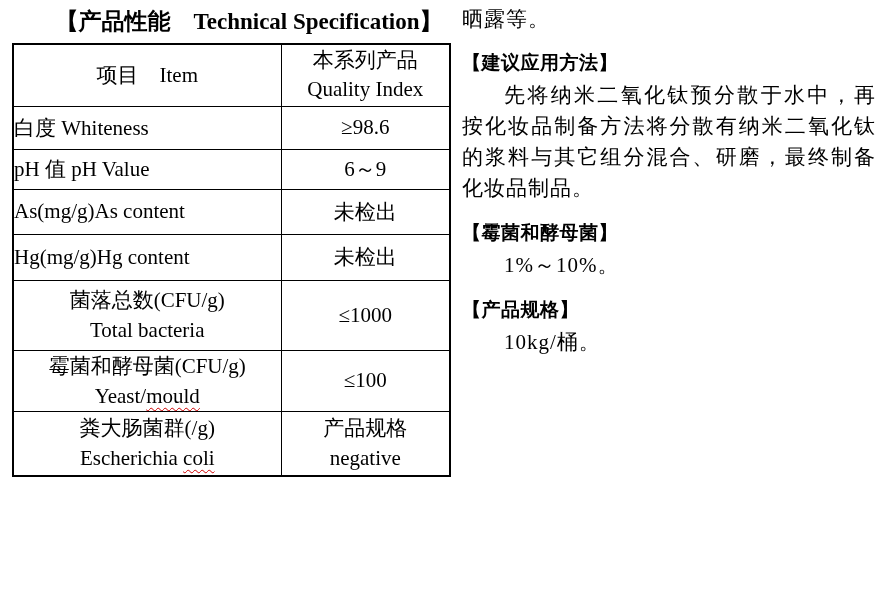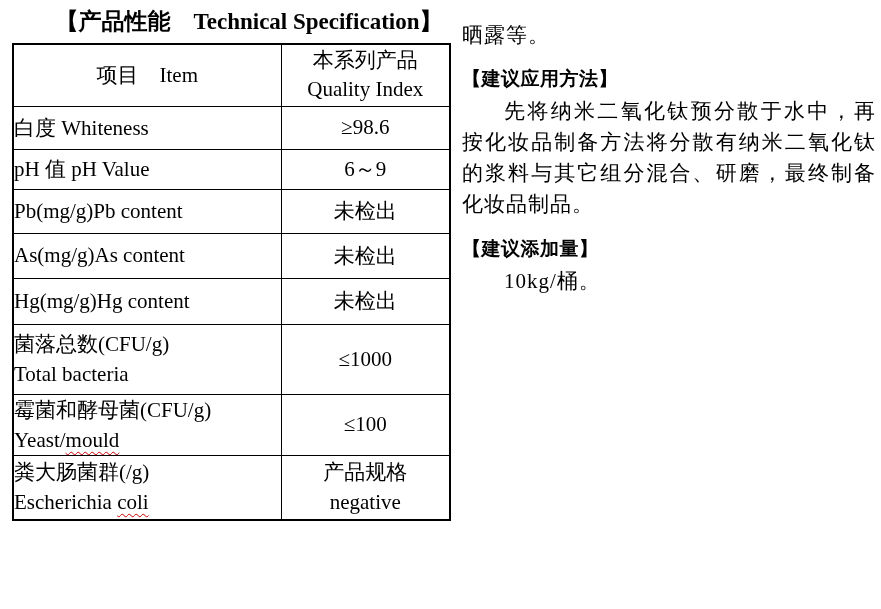--- a/index.html
+++ b/index.html
@@ -19,32 +19,32 @@
     border-collapse:collapse; table-layout:fixed;
     width:437px; margin-top:6px;
     border:2px solid #000;
   }
   table.spec td {
     border:1px solid #000; font-size:21px; padding:0;
     vertical-align:middle; overflow:hidden;
   }
   td.c1 { padding-left:8px; }
   td.c2 { text-align:center; }
-  .ln { line-height:30px; }
+  .ln { line-height:30px;text-align:center; }
   .hdr-c1 { text-align:center; padding-left:0 !important; }
   .hdr-line { line-height:29px; text-align:center; }
   .miss {
     text-decoration-line:underline; text-decoration-style:wavy;
     text-decoration-color:#cc0000; text-decoration-thickness:1px;
     text-underline-offset:4px;
   }
   sup.sq { font-size:13px; line-height:0; }
 
   
-  .right-col { position:absolute; left:462px; top:0; width:414px; padding-top:20px; }
+  .right-col { position:absolute; left:462px; top:0; width:414px; padding-top:4px; }
   .intro-tail { font-size:21px; line-height:30px; letter-spacing:1px; }
   .sec-h {
     margin:14px 0 0 0; font-size:19px; font-weight:bold; line-height:30px;
     font-family:"Liberation Sans","DejaVu Sans",sans-serif;
     letter-spacing:0.5px;
   }
   .para {
     margin:2px 0 0 0; font-size:21px; line-height:31px;
     letter-spacing:1px; text-align:justify; text-indent:42px;
   }
@@ -77,24 +77,20 @@
         <td class="c1">白度 Whiteness</td>
         <td class="c2">≥98.6</td>
       </tr>
 
 
       <tr style="height:40px">
         <td class="c1">pH 值 pH Value</td>
         <td class="c2">6～9</td>
       </tr>
 
-      <tr style="height:44px">
-        <td class="c1">Pb(mg/g)Pb content</td>
-        <td class="c2">未检出</td>
-      </tr>
 
       <tr style="height:45px">
         <td class="c1">As(mg/g)As content</td>
         <td class="c2">未检出</td>
       </tr>
 
       <tr style="height:46px">
         <td class="c1">Hg(mg/g)Hg content</td>
         <td class="c2">未检出</td>
       </tr>
@@ -131,22 +127,24 @@
 
   <div class="right-col">
     <div class="intro-tail">晒露等。</div>
 
     <div>
       <div class="sec-h">【建议应用方法】</div>
       <p class="para">先将纳米二氧化钛预分散于水中，再按化妆品制备方法将分散有纳米二氧化钛的浆料与其它组分混合、研磨，最终制备化妆品制品。</p>
     </div>
 
     <div>
-      <div class="sec-h">【建议添加量】</div>
+      <div class="sec-h">【霉菌和酵母菌】</div>
+      <p class="para">1%～10%。</p>
     </div>
 
 
     <div>
+      <div class="sec-h">【产品规格】</div>
       <p class="para">10kg/桶。</p>
     </div>
   </div>
 
 </div>
 
 </body></html>

